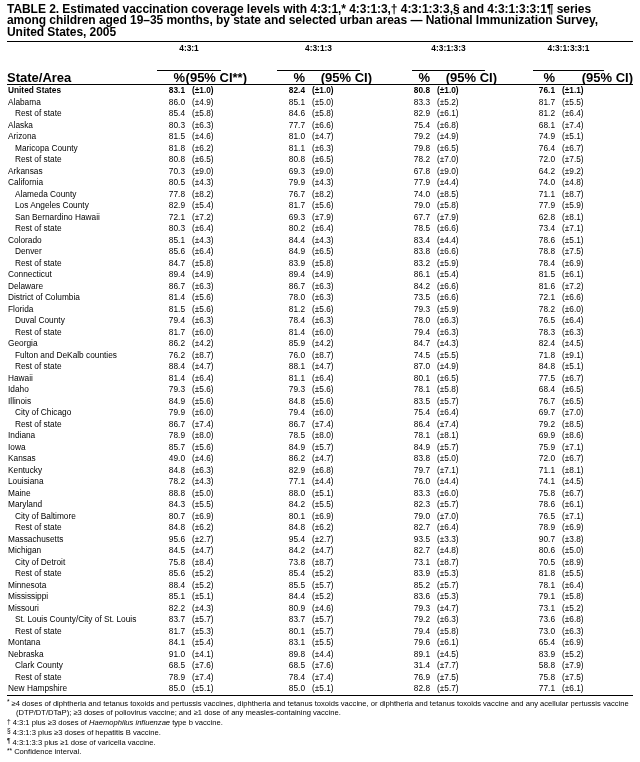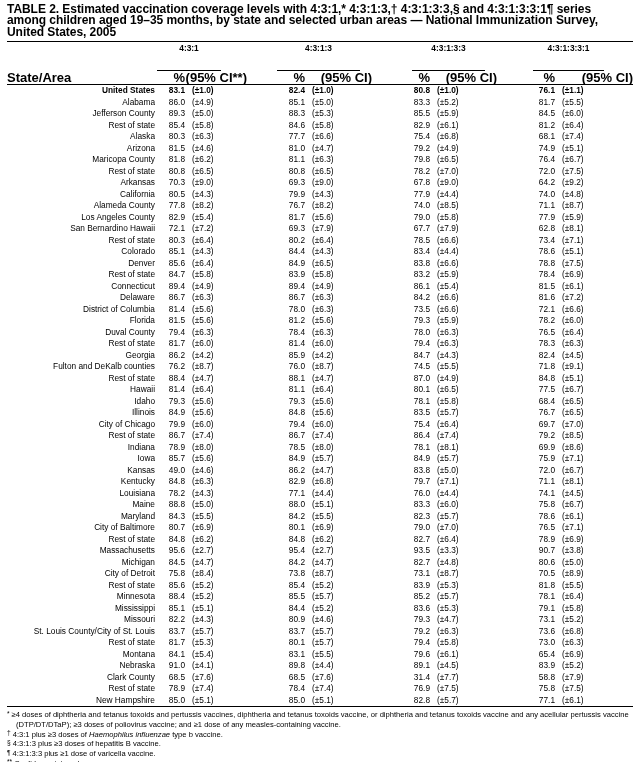--- a/index.html
+++ b/index.html
@@ -57,21 +57,21 @@
   th.cih { text-align:right; padding-left:7px; }
 
   tbody td {
     height:11.5px;
     font-size:8.3px;
     line-height:11.5px;
     padding:0;
     white-space:nowrap;
     overflow:hidden;
   }
-  td.area { text-align:right; padding-left:1px;margin-top:15px; }
+  td.area { text-align:left; padding-left:1px;margin-top:15px; }
   td.area.indent { padding-left:8px; }
   td.pct { text-align:right; }
   td.ci  { text-align:left; padding-left:7px; }
   tr.bold td { font-weight:bold; }
 
   .footnotes { margin-top:3px; width:626px; }
   .fn {
     font-size:7.6px;
     line-height:9.7px;
     padding-left:9px;
@@ -148,31 +148,20 @@
           <td class="pct">86.0</td>
           <td class="ci">(±4.9)</td>
           <td class="pct">85.1</td>
           <td class="ci">(±5.0)</td>
           <td class="pct">83.3</td>
           <td class="ci">(±5.2)</td>
           <td class="pct">81.7</td>
           <td class="ci">(±5.5)</td>
         </tr>
         <tr>
-          <td class="area indent">Jefferson County</td>
-          <td class="pct">89.3</td>
-          <td class="ci">(±5.0)</td>
-          <td class="pct">88.3</td>
-          <td class="ci">(±5.3)</td>
-          <td class="pct">85.5</td>
-          <td class="ci">(±5.9)</td>
-          <td class="pct">84.5</td>
-          <td class="ci">(±6.0)</td>
-        </tr>
-        <tr>
           <td class="area indent">Rest of state</td>
           <td class="pct">85.4</td>
           <td class="ci">(±5.8)</td>
           <td class="pct">84.6</td>
           <td class="ci">(±5.8)</td>
           <td class="pct">82.9</td>
           <td class="ci">(±6.1)</td>
           <td class="pct">81.2</td>
           <td class="ci">(±6.4)</td>
         </tr>

